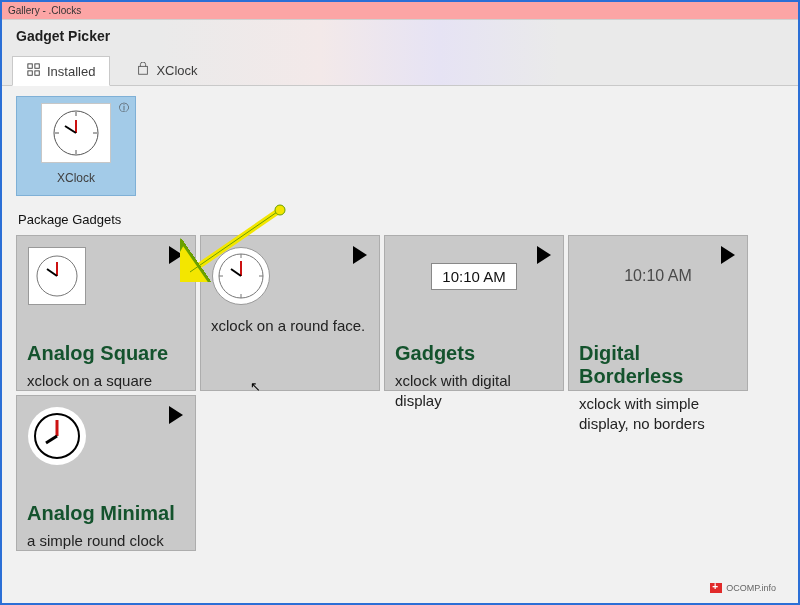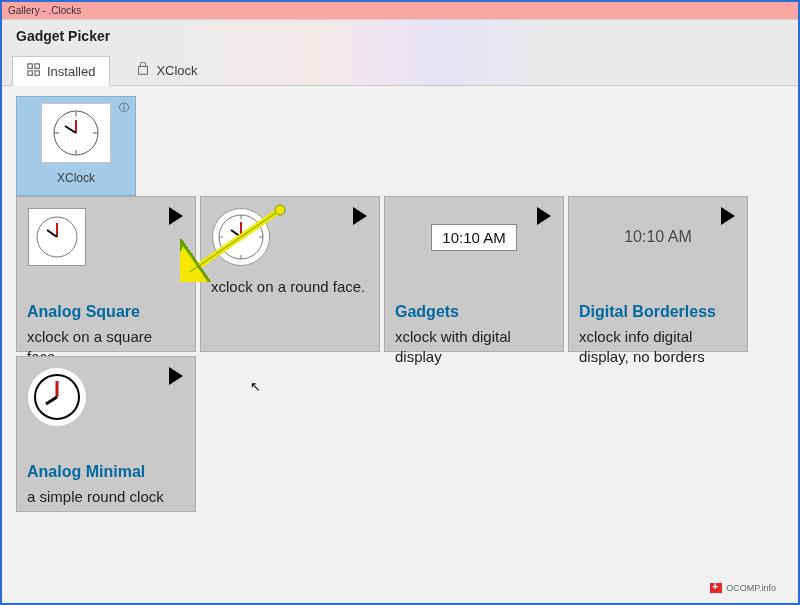--- a/index.html
+++ b/index.html
@@ -114,21 +114,21 @@
     border-left:14px solid #000;
     border-top:9px solid transparent;
     border-bottom:9px solid transparent;
   }
   .card .face {
     width:60px;height:60px;
     margin-bottom:10px;
     display:flex;align-items:center;justify-content:center;
   }
   .card .title {
-    font-size:16px; font-weight:600; color:#0369a1; margin-bottom:6px;margin-top:36px;
+    font-size:20px; font-weight:600; color:#14532d; margin-bottom:6px;margin-top:36px;
   }
   .card .desc {
     font-size:15px; color:#222; line-height:1.35;
   }
   .sqface { background:#fff; border:1px solid #999; width:58px;height:58px; display:flex;align-items:center;justify-content:center;}
   .roundface { background:#fff; border:1px solid #999; border-radius:50%; width:58px;height:58px; display:flex;align-items:center;justify-content:center;}
   .digital-box {
     background:#fff;border:1px solid #888;padding:4px 10px;font-size:15px;color:#111;
   }
   .digital-text {
@@ -204,20 +204,21 @@
                 <line x1="42" y1="25" x2="46" y2="25"></line>
             </g>
             <line x1="25" y1="25" x2="25" y2="12" stroke="#c11" stroke-width="2"></line>
             <line x1="25" y1="25" x2="14" y2="18" stroke="#000" stroke-width="2"></line>
           </svg>
         </div>
         <div class="label">XClock</div>
       </div>
     </div>
 
+    <div class="section-title">Package Gadgets</div>
 
     <div class="grid">
 
       <div class="card">
         <div class="play"></div>
         <div class="face">
           <div class="sqface">
             <svg viewBox="0 0 50 50" width="50" height="50">
                 <circle cx="25" cy="25" r="20" fill="#fff" stroke="#777"></circle>
                 <line x1="25" y1="25" x2="25" y2="11" stroke="#c11" stroke-width="2"></line>
@@ -257,21 +258,21 @@
         <div class="title">Gadgets</div>
         <div class="desc">xclock with digital display</div>
       </div>
 
       <div class="card">
         <div class="play"></div>
         <div class="face" style="width:auto">
           <div class="digital-text">10:10 AM</div>
         </div>
         <div class="title">Digital Borderless</div>
-        <div class="desc">xclock info digital display, no borders</div>
+        <div class="desc">xclock with simple display, no borders</div>
       </div>
 
       <div class="card">
         <div class="play"></div>
         <div class="face">
           <div class="roundface" style="border:none">
             <svg viewBox="0 0 50 50" width="50" height="50">
                 <circle cx="25" cy="25" r="22" fill="#fff" stroke="#000" stroke-width="2"></circle>
                 <line x1="25" y1="25" x2="25" y2="9" stroke="#c11" stroke-width="3"></line>
                 <line x1="25" y1="25" x2="14" y2="32" stroke="#000" stroke-width="3"></line>

